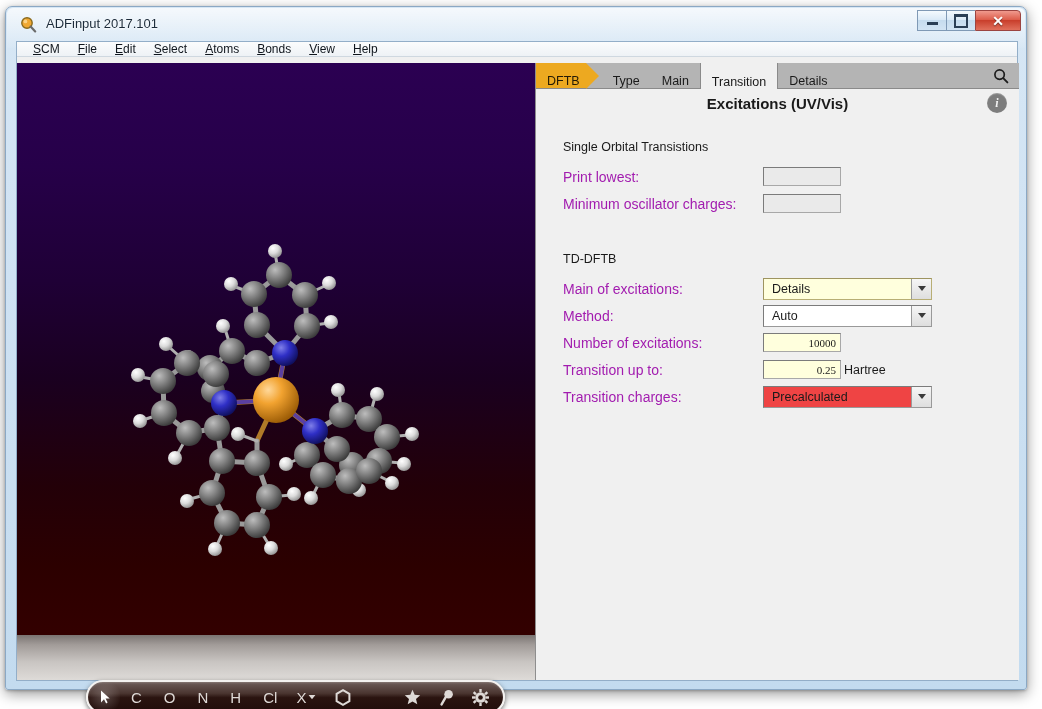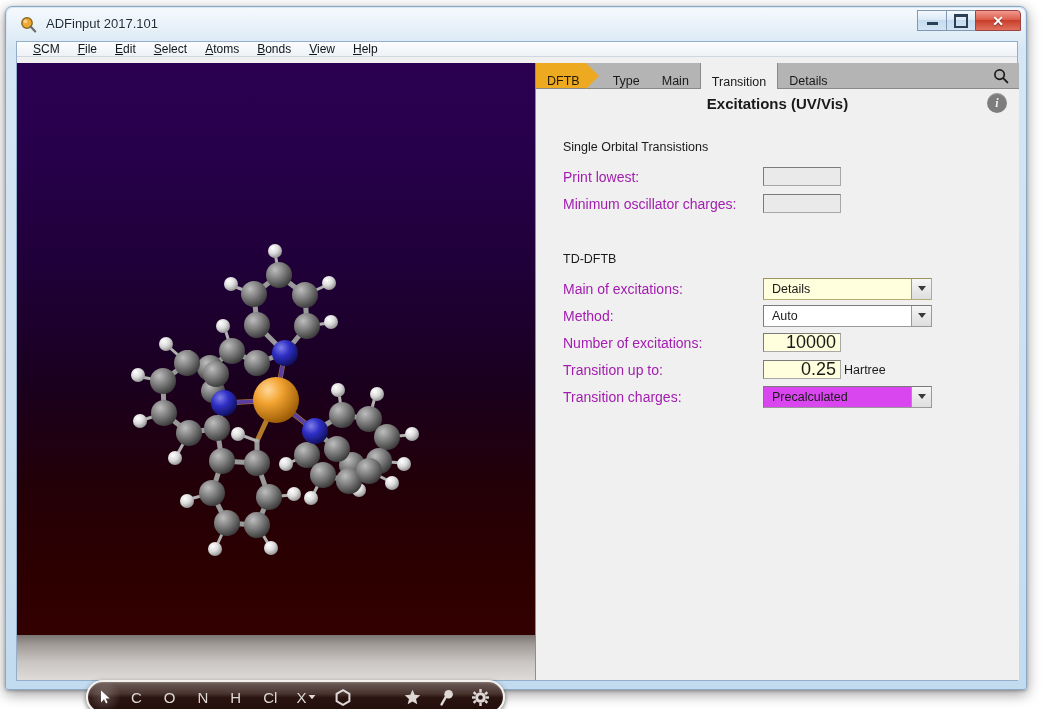--- a/index.html
+++ b/index.html
@@ -248,42 +248,42 @@
   }
   .unit { font-size: 12.5px; color: #1a1a1a; margin-left: 3px; }
 
   .field {
     width: 78px; height: 19px;
     box-sizing: border-box;
     border: 1px solid #a8a8a8;
     border-top-color: #7b7b7b;
     border-left-color: #7b7b7b;
     background: #eaeaea;
-    font-size: 18px; color: #1a1a1a;
-    font-family: Liberation Sans, sans-serif;
+    font-size: 11px; color: #1a1a1a;
+    font-family: Liberation Serif, serif;
     text-align: right;
     padding: 0 4px;
     line-height: 17px;
     outline: none;
   }
   .field.modified { background: #ffffdd; }
 
   .combo {
     width: 169px; height: 22px;
     box-sizing: border-box;
     border: 1px solid #999999;
     border-top-color: #7b7b7b;
     border-left-color: #7b7b7b;
     background: #ffffff;
     display: flex; align-items: center;
     cursor: pointer;
     position: relative;
   }
   .combo.modified { background: #ffffdd; border-color: #b8ae74; border-top-color: #9e9460; border-left-color: #9e9460; }
-  .combo.disabled { background: #d946ef; }
+  .combo.disabled { background: #ef4444; }
   .combo .cval {
     font-size: 12.5px; color: #1a1a1a;
     padding-left: 8px; flex: 1;
     white-space: nowrap; overflow: hidden;
   }
   .combo .carrow {
     width: 19px; height: 20px;
     background: linear-gradient(to bottom, #f6f6f6, #dedede);
     border-left: 1px solid #9a9a9a;
     display: flex; align-items: center; justify-content: center;

